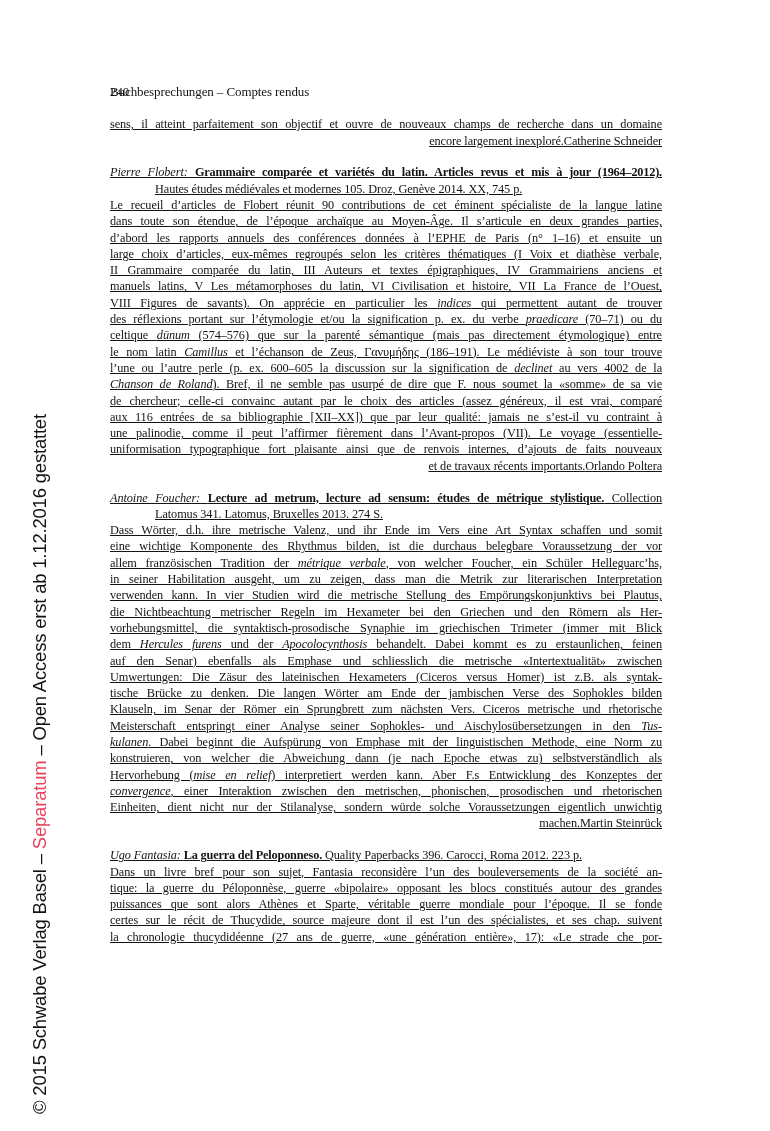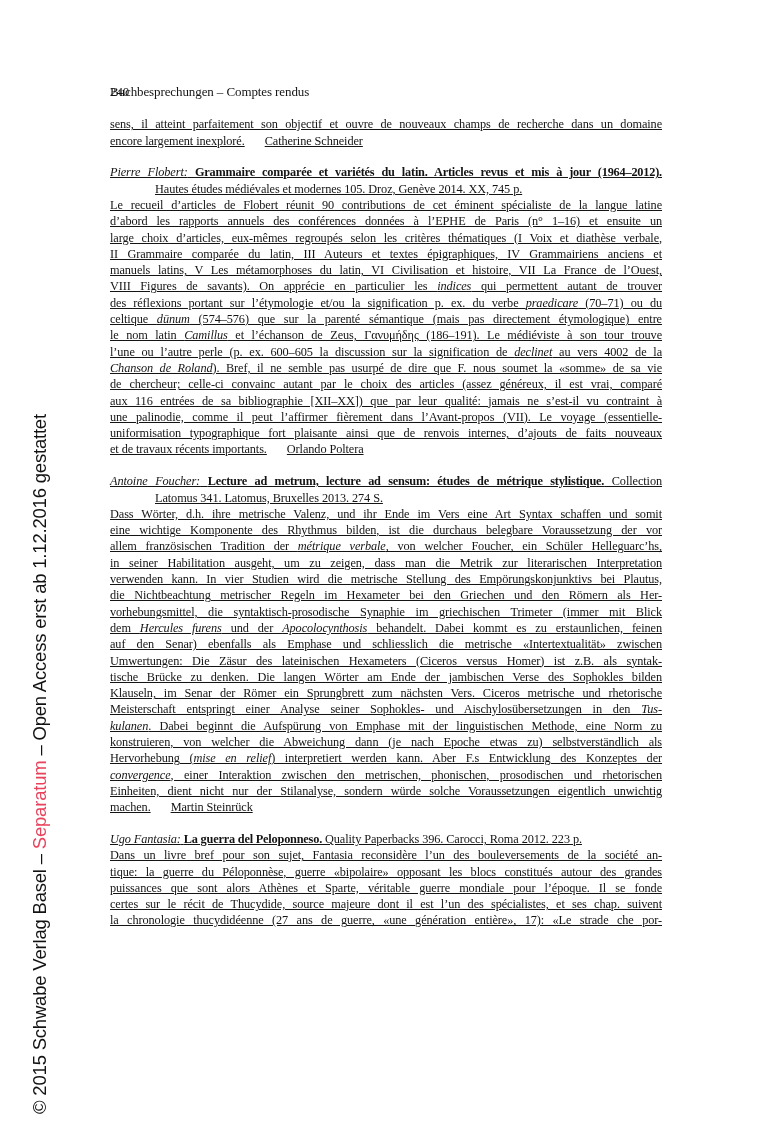--- a/index.html
+++ b/index.html
@@ -44,23 +44,22 @@
   section.sec { margin:0;text-decoration:underline; }
   section.heading { margin-top:15.5px; }
   .line {
     text-align:justify;
     text-align-last:justify;
   }
   .line.nofill { text-align-last:left; }
   .line.indent { padding-left:45px; }
   .sigline {
     display:flex;
-    justify-content:flex-start;
+    justify-content:flex-end;
     text-align:left;
-    gap:20px;
   }
   .sigline .reviewer { text-align:right; }
   i { font-style:italic; }
   b { font-weight:bold; letter-spacing:-0.2px; }
 </style>
 </head>
 <body>
 
 <div class="page">
 
@@ -80,20 +79,21 @@
             <span>encore largement inexploré.</span>
             <span class="reviewer">Catherine Schneider</span>
           </div>
         </section>
         <section class="sec heading">
           <div class="line"><i>Pierre Flobert:</i> <b>Grammaire comparée et variétés du latin. Articles revus et mis à jour (1964–2012).</b></div>
           <div class="line indent nofill">Hautes études médiévales et modernes 105. Droz, Genève 2014. XX, 745 p.</div>
         </section>
         <section class="sec body">
           <div class="line">Le recueil d’articles de Flobert réunit 90 contributions de cet éminent spécialiste de la langue latine</div>
+          <div class="line">dans toute son étendue, de l’époque archaïque au Moyen-Âge. Il s’articule en deux grandes parties,</div>
           <div class="line">d’abord les rapports annuels des conférences données à l’EPHE de Paris (n° 1–16) et ensuite un</div>
           <div class="line">large choix d’articles, eux-mêmes regroupés selon les critères thématiques (I Voix et diathèse verbale,</div>
           <div class="line">II Grammaire comparée du latin, III Auteurs et textes épigraphiques, IV Grammairiens anciens et</div>
           <div class="line">manuels latins, V Les métamorphoses du latin, VI Civilisation et histoire, VII La France de l’Ouest,</div>
           <div class="line">VIII Figures de savants). On apprécie en particulier les <i>indices</i> qui permettent autant de trouver</div>
           <div class="line">des réflexions portant sur l’étymologie et/ou la signification p. ex. du verbe <i>praedicare</i> (70–71) ou du</div>
           <div class="line">celtique <i>dūnum</i> (574–576) que sur la parenté sémantique (mais pas directement étymologique) entre</div>
           <div class="line">le nom latin <i>Camillus</i> et l’échanson de Zeus, Γανυμήδης (186–191). Le médiéviste à son tour trouve</div>
           <div class="line">l’une ou l’autre perle (p. ex. 600–605 la discussion sur la signification de <i>declinet</i> au vers 4002 de la</div>
           <div class="line"><i>Chanson de Roland</i>). Bref, il ne semble pas usurpé de dire que F. nous soumet la «somme» de sa vie</div>

